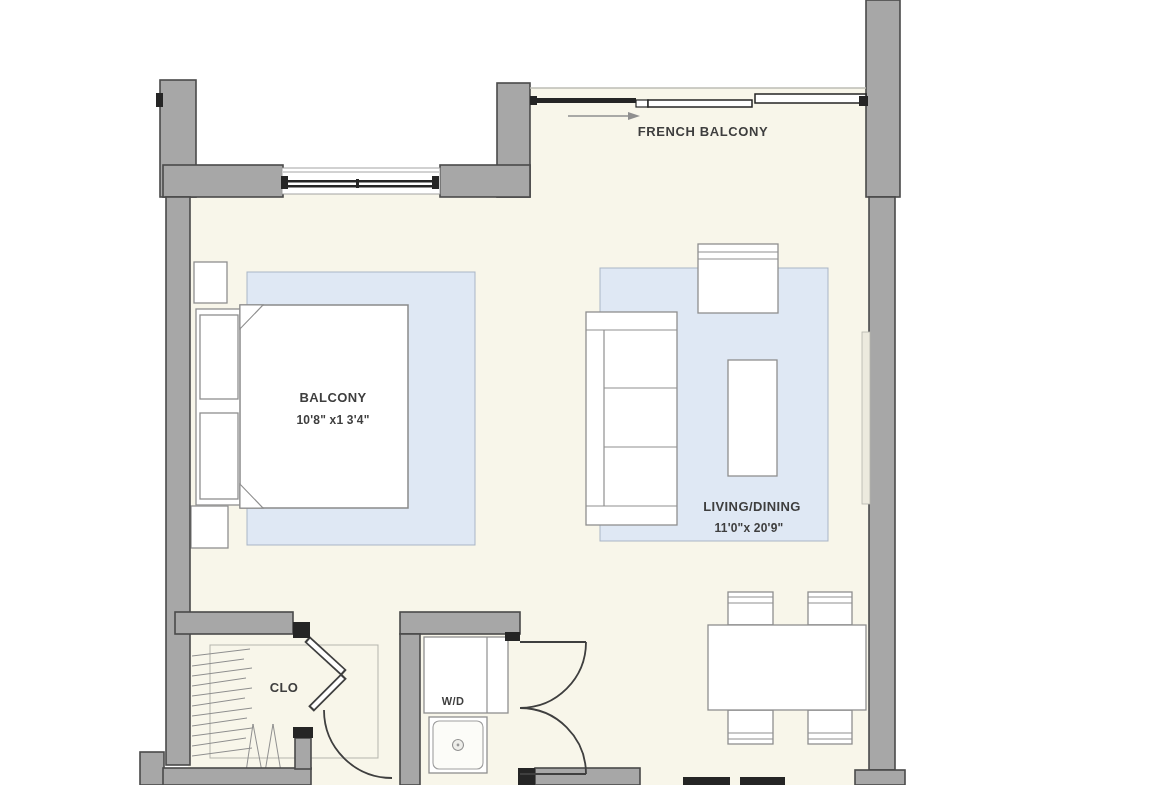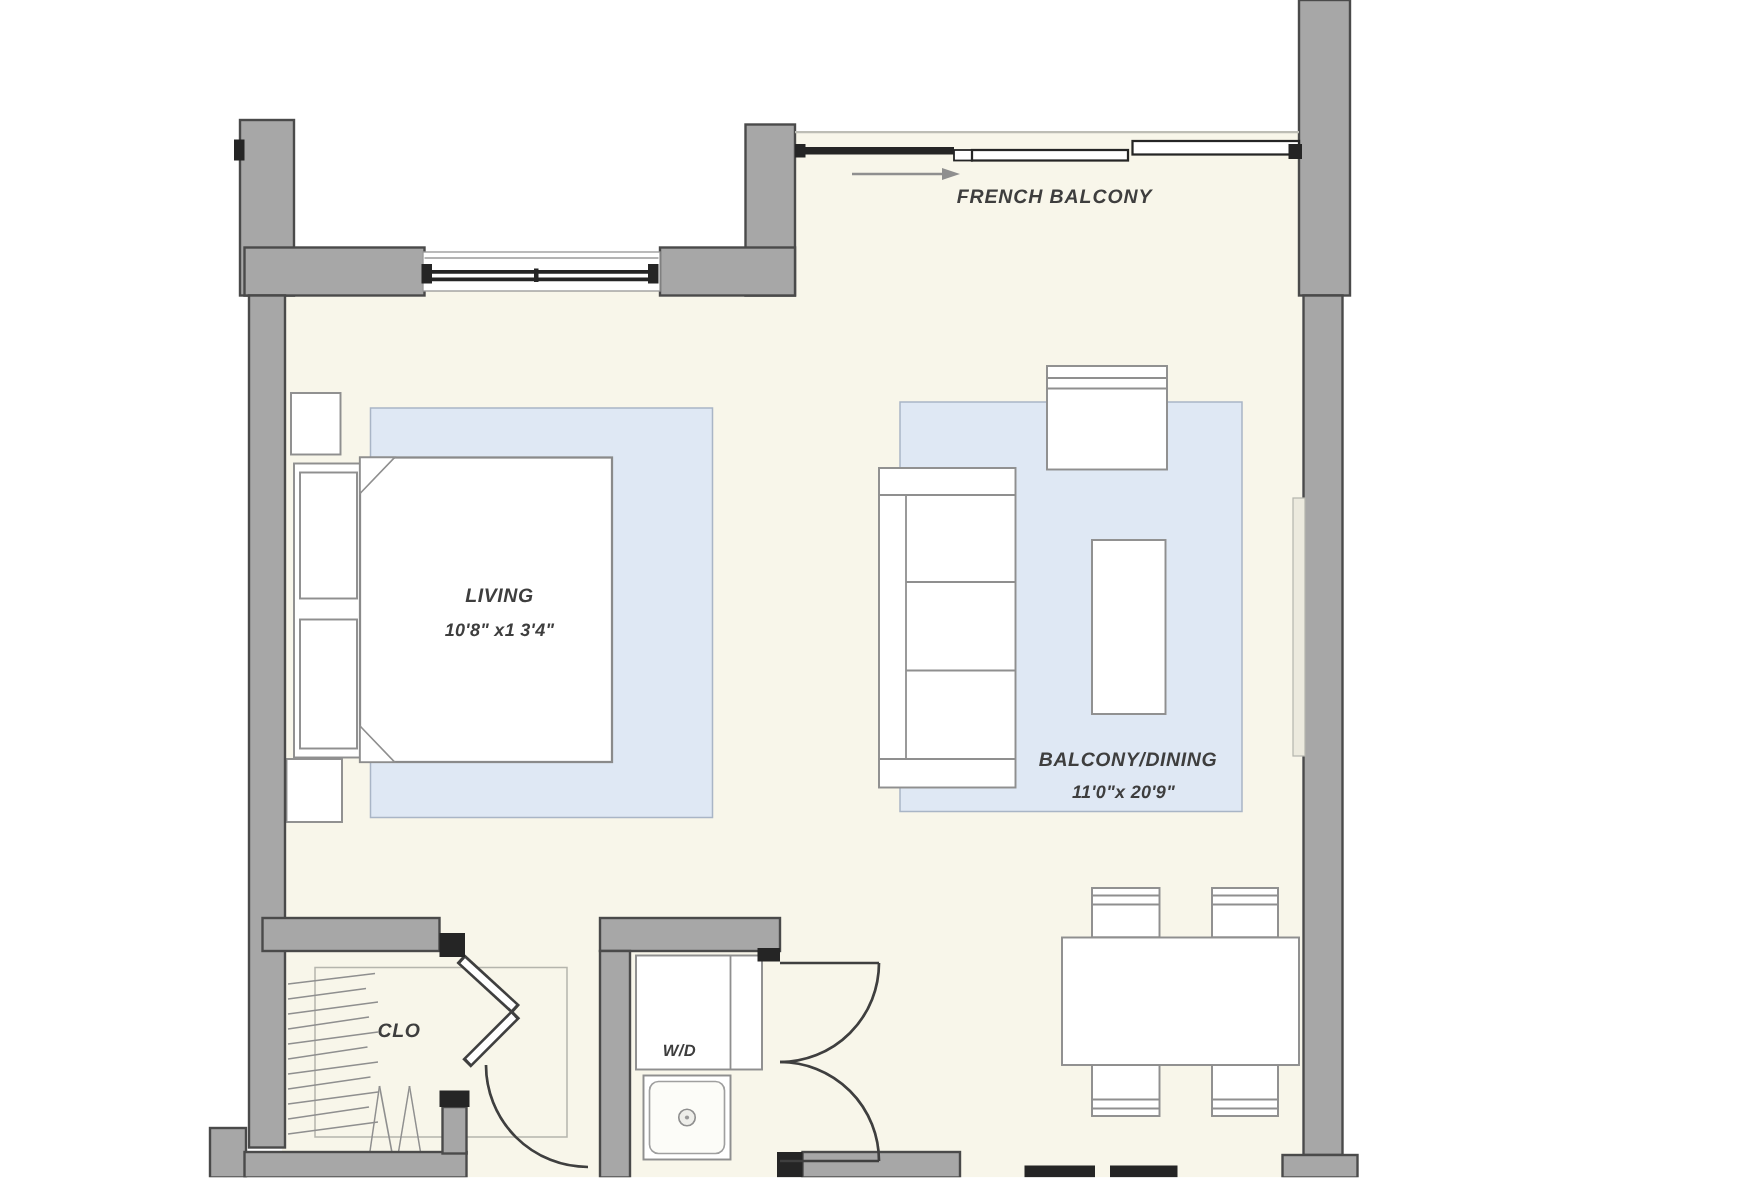--- a/index.html
+++ b/index.html
@@ -1,17 +1,17 @@
 <!DOCTYPE html>
 <html><head>
 <meta charset="utf-8">
 <style>
   html,body{margin:0;padding:0;background:#ffffff;}
   #stage{position:relative;width:1138px;height:785px;background:#ffffff;overflow:hidden;
-         font-family:"Liberation Sans", sans-serif;font-style:italic;}
+         font-family:"Liberation Sans", sans-serif;}
   svg{position:absolute;left:0;top:0;}
   .lbl{position:absolute;transform:translate(-50%,-50%);color:#3e3e3e;
        font-weight:600;white-space:nowrap;letter-spacing:.4px;}
   .lbl.big{font-size:13px;}
   .lbl.dims{font-size:12px;letter-spacing:.2px;}
   .lbl.small{font-size:11px;letter-spacing:.3px;}
   
   .wall{fill:#a7a7a7;stroke:#4a4a4a;stroke-width:1.6;}
   .dark{fill:#252525;stroke:none;}
   .furn{fill:#ffffff;stroke:#8f8f8f;stroke-width:1.3;}
@@ -188,22 +188,22 @@
       <line class="door" x1="520" y1="774" x2="586" y2="774"></line>
       <path class="door" d="M586,774 A66,66 0 0 0 520,708"></path>
     </g>
     <g>
       <path class="door" d="M324,710 A68,68 0 0 0 392,778"></path>
     </g>
   </svg>
 
   <div class="lbl big" style="left:703px;top:131px;letter-spacing:.6px;">FRENCH BALCONY</div>
 
-  <div class="lbl big" style="left:333px;top:397px;">LIVING</div>
+  <div class="lbl big" style="left:333px;top:397px;">BALCONY</div>
   <div class="lbl dims" style="left:333px;top:420px;">10'8" x1 3'4"</div>
 
-  <div class="lbl big" style="left:752px;top:506px;">BALCONY/DINING</div>
+  <div class="lbl big" style="left:752px;top:506px;">LIVING/DINING</div>
   <div class="lbl dims" style="left:749px;top:528px;">11'0"x 20'9"</div>
 
-  <div class="lbl big" style="left:266px;top:687px;">CLO</div>
+  <div class="lbl big" style="left:284px;top:687px;">CLO</div>
 
   <div class="lbl small" style="left:453px;top:701px;">W/D</div>
 </div>
 
 </body></html>

